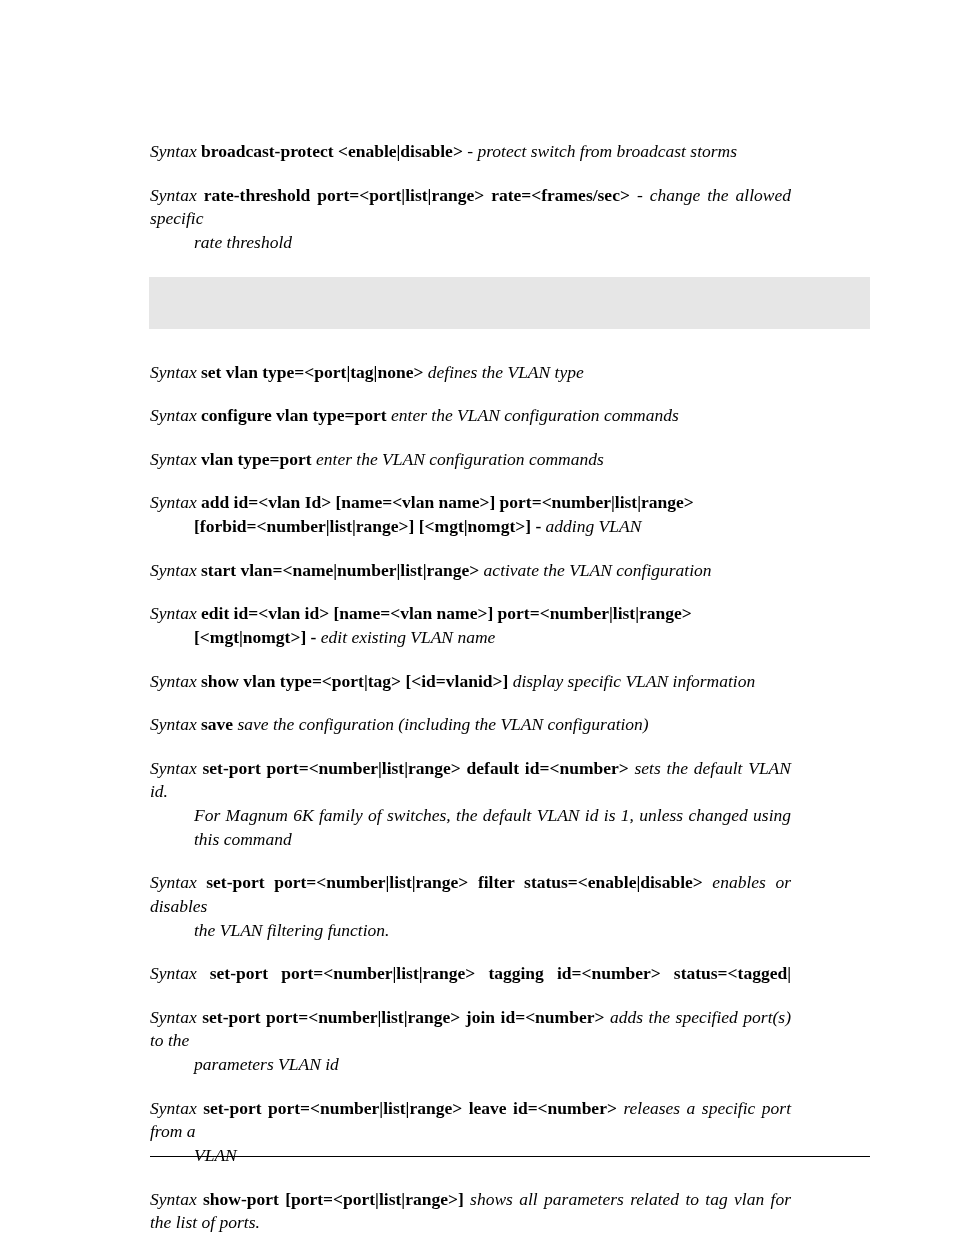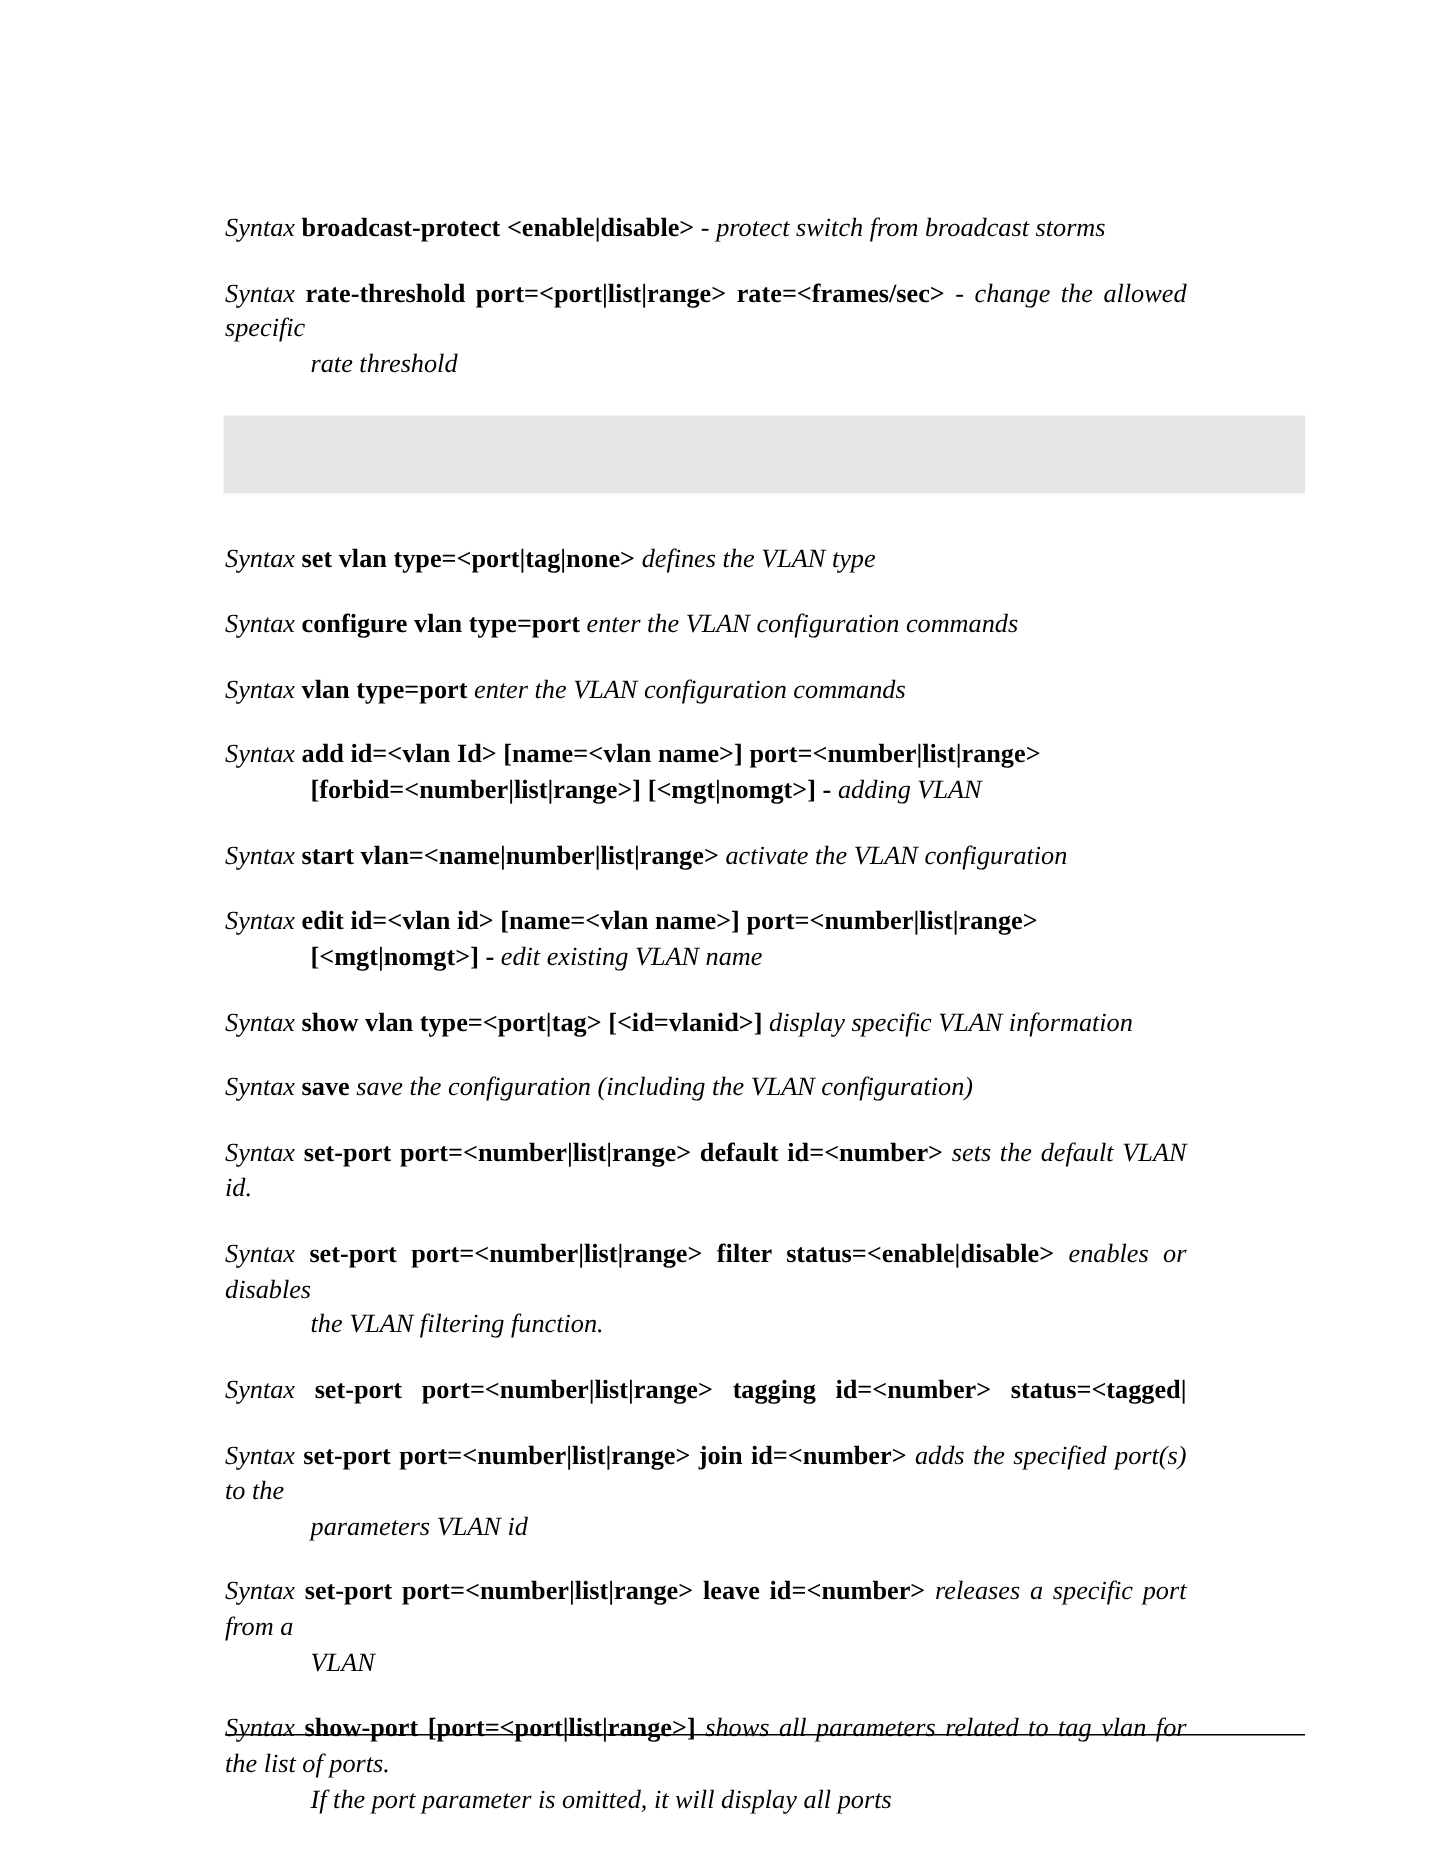--- a/index.html
+++ b/index.html
@@ -30,21 +30,21 @@
     font-weight: bold;
     font-family: Garamond, "Times New Roman", Times, serif;
     font-style: normal;
   }
   .desc {
     font-style: italic;
     font-family: Garamond, "Times New Roman", Times, serif;
   }
   .cont {
     display: block;
-    margin-left: 57px;
+    margin-left: 44px;
     text-align: justify;
   }
   .grey-band {
     background: #e6e6e6;
     height: 52px;
     margin: 22px 0 32px -1px;
     width: 721px;
   }
   .rule {
     border-top: 1px solid #000;
@@ -100,20 +100,21 @@
   <div class="entry">
     <span class="syntax-label">Syntax</span><span class="cmd"> show vlan type=&lt;port|tag&gt; [&lt;id=vlanid&gt;] </span><span class="desc">display specific VLAN information</span>
   </div>
 
   <div class="entry">
     <span class="syntax-label">Syntax</span><span class="cmd"> save </span><span class="desc">save the configuration (including the VLAN configuration)</span>
   </div>
 
   <div class="entry">
     <span class="syntax-label">Syntax</span><span class="cmd"> set-port port=&lt;number|list|range&gt; default id=&lt;number&gt; </span><span class="desc">sets the default VLAN id.</span>
+    <span class="cont"><span class="desc">For Magnum 6K family of switches, the default VLAN id is 1, unless changed using this command</span></span>
   </div>
 
   <div class="entry">
     <span class="syntax-label">Syntax</span><span class="cmd"> set-port port=&lt;number|list|range&gt; filter status=&lt;enable|disable&gt; </span><span class="desc">enables or disables</span>
     <span class="cont"><span class="desc">the VLAN filtering function.</span></span>
   </div>
 
   <div class="entry" style="text-align-last:justify;">
     <span class="syntax-label">Syntax</span><span class="cmd"> set-port port=&lt;number|list|range&gt; tagging id=&lt;number&gt; status=&lt;tagged|</span><br>
   </div>

